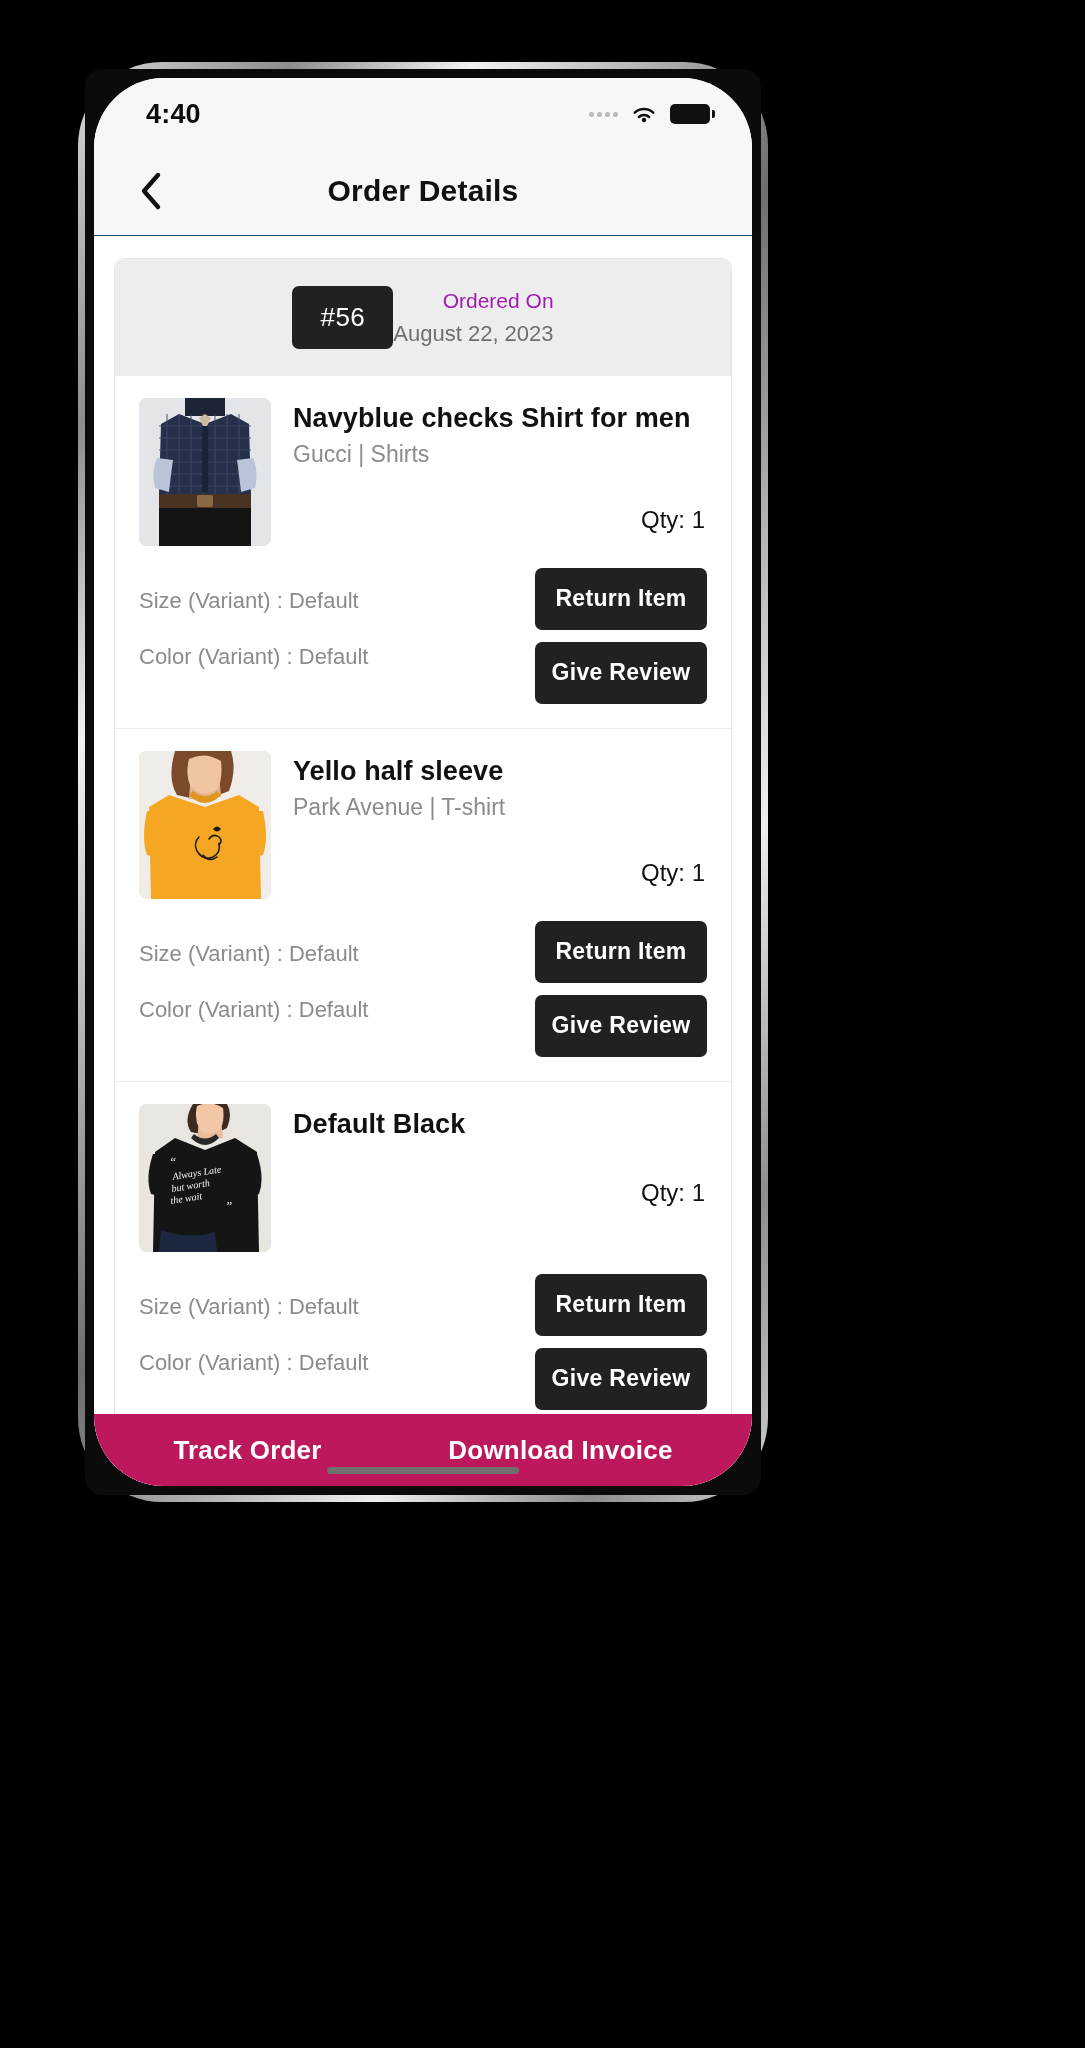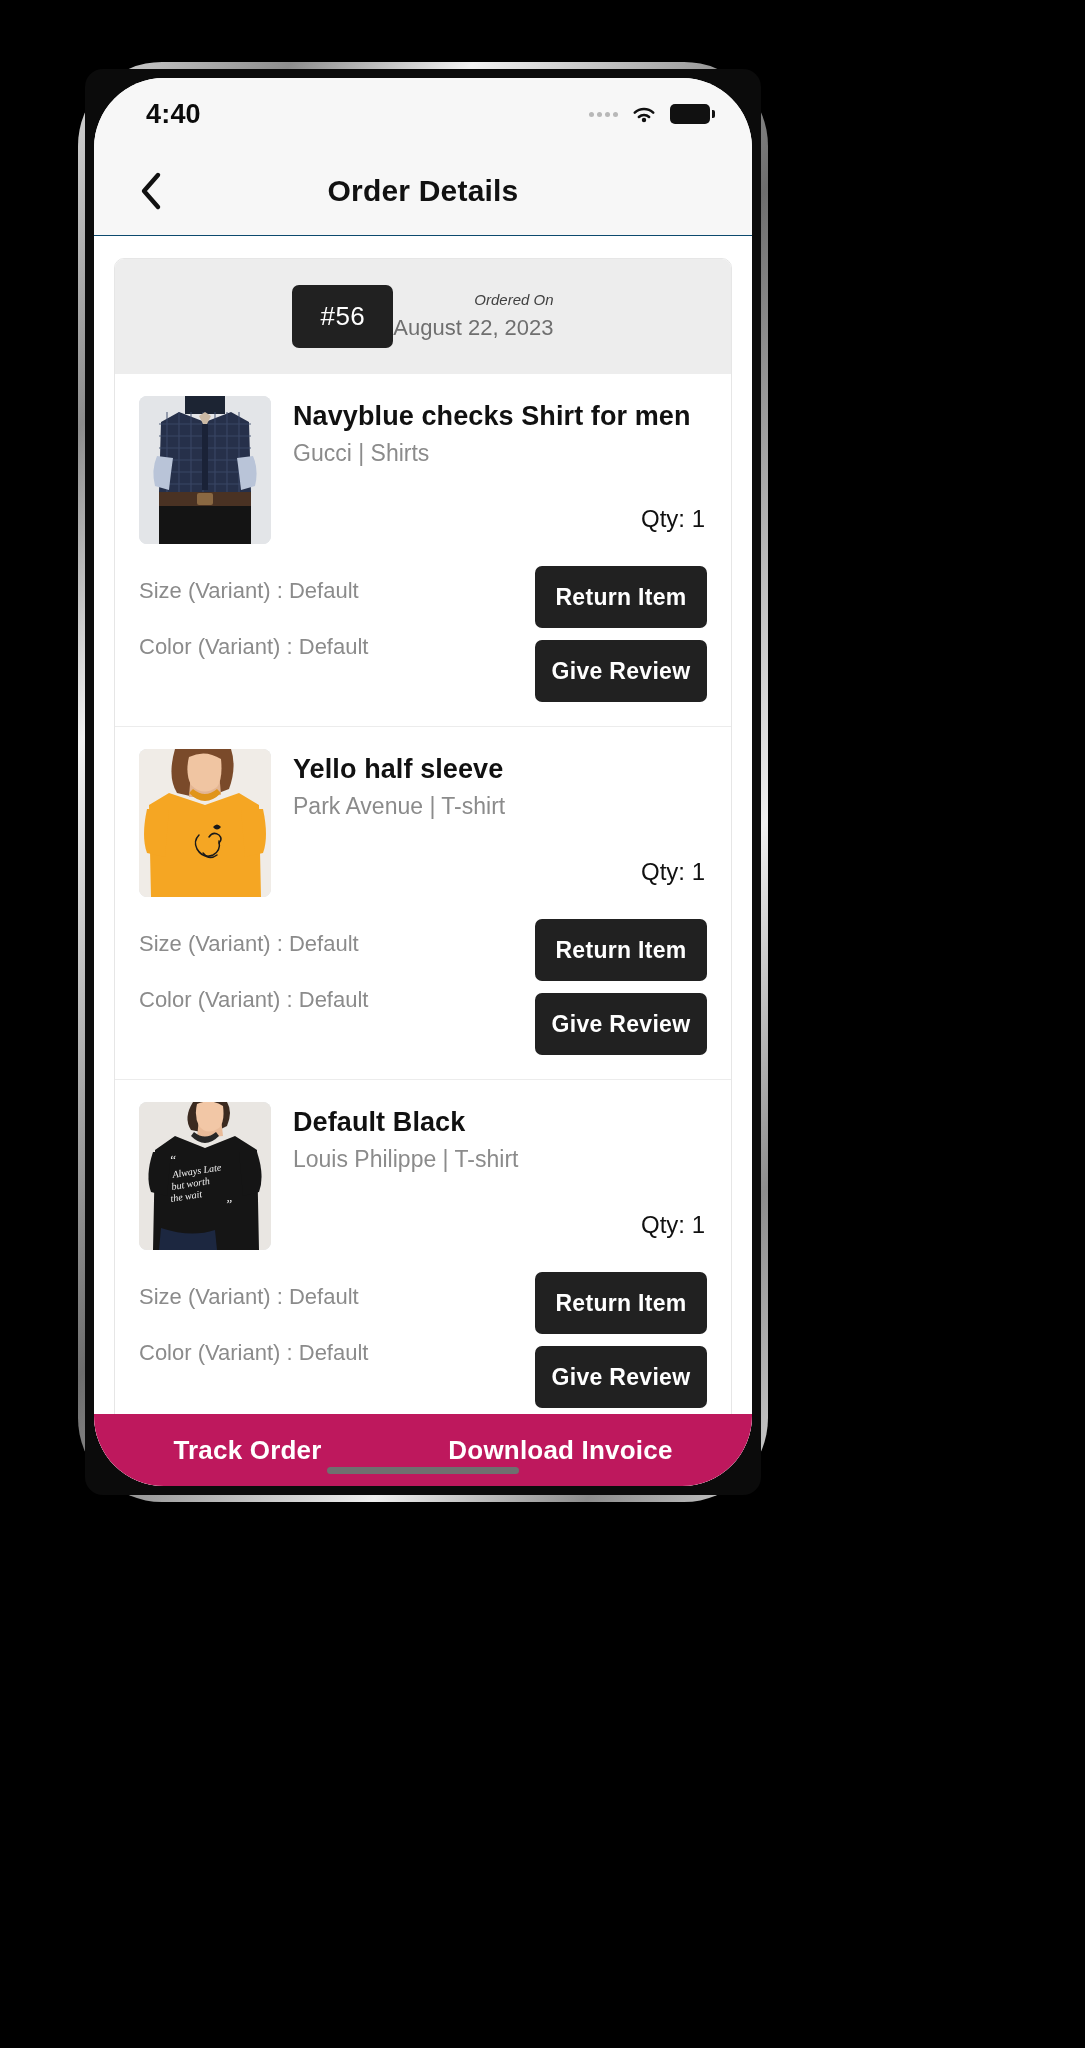--- a/index.html
+++ b/index.html
@@ -172,24 +172,23 @@
     background: #212121;
     color: #fff;
     border-radius: 7px;
     padding: 16px 28px;
     font-size: 26px;
     font-weight: 400;
     letter-spacing: .5px;
   }
   .order-meta { text-align: right; }
   .order-meta .lbl {
-    font-size: 15px;
-    color: #404040;
+    font-size: 21px;
+    color: #a21caf;
     line-height: 1.5;
-    font-style: italic;
   }
   .order-meta .val {
     font-size: 22px;
     color: #6f6f6f;
     line-height: 1.5;
   }
 
   
   .product {
     padding: 22px 24px 0 24px;
@@ -234,20 +233,21 @@
     justify-content: space-between;
     margin-top: 22px;
     padding-bottom: 24px;
   }
   .variants { padding-top: 14px; }
   .variant-line {
     font-size: 22px;
     color: #8b8b8b;
     line-height: 1;
     margin-bottom: 34px;
+    margin-top: 8px;
   }
   .variant-line:last-child { margin-bottom: 0; }
   .actions {
     display: flex;
     flex-direction: column;
     gap: 12px;
     align-items: flex-end;
   }
   .act-btn {
     background: #212121;
@@ -445,21 +445,20 @@
                         <text x="33" y="88" font-size="10" transform="rotate(-9 33 88)">but worth</text>
                         <text x="32" y="100" font-size="10" transform="rotate(-9 32 100)">the wait</text>
                         <text x="30" y="62" font-size="13">“</text>
                         <text x="86" y="106" font-size="13">”</text>
                       </g>
                       <path d="M22 126 q30 10 54 2 l2 20 -58 0z" fill="#1c2740"></path>
                     </svg>
                   </div>
                   <div class="p-info">
                     <div class="p-title">Default Black</div>
-                    <div class="p-sub">Louis Philippe | T-shirt</div>
                     <div class="p-qty">Qty: 1</div>
                   </div>
                 </div>
                 <div class="p-bottom">
                   <div class="variants">
                     <div class="variant-line">Size (Variant) : Default</div>
                     <div class="variant-line">Color (Variant) : Default</div>
                   </div>
                   <div class="actions">
                     <button class="act-btn">Return Item</button>

